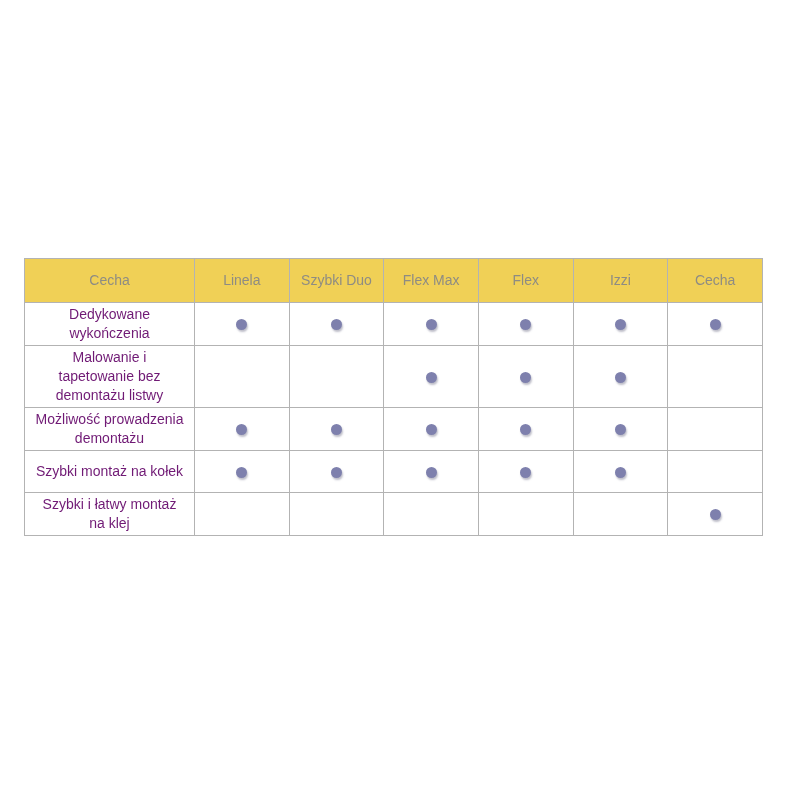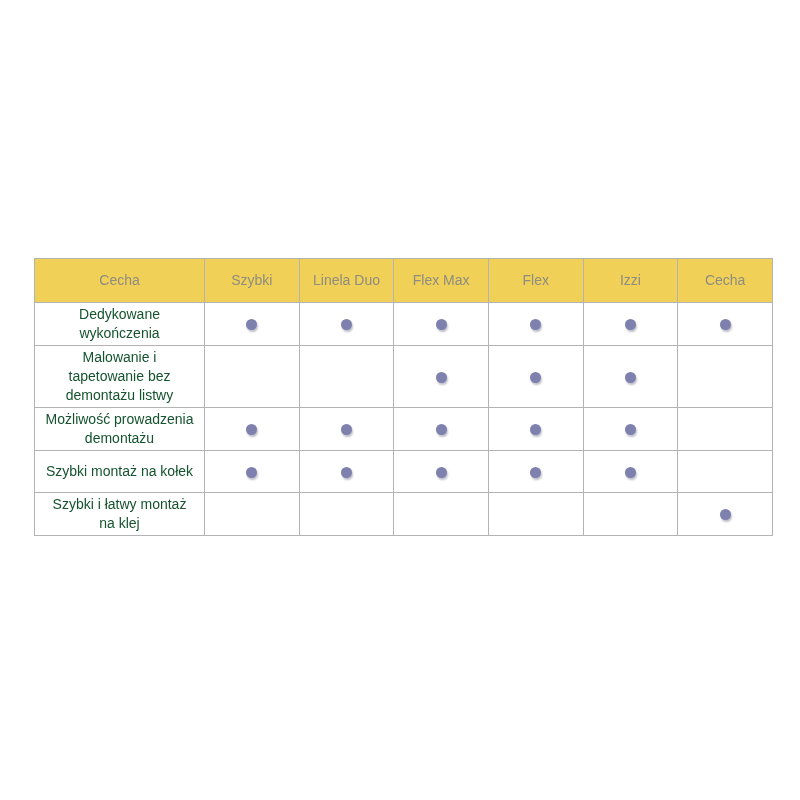--- a/index.html
+++ b/index.html
@@ -5,21 +5,21 @@
   html, body {
     margin: 0;
     padding: 0;
     width: 800px;
     height: 800px;
     background: #ffffff;
     font-family: "Liberation Sans", sans-serif;
   }
   .table-wrap {
     position: absolute;
-    left: 34px;
+    left: 24px;
     top: 258px;
     width: 738px;
   }
   table.comparison {
     width: 738px;
     table-layout: fixed;
     border-collapse: collapse;
     border: 1px solid #979797;
   }
   table.comparison th,
@@ -32,21 +32,21 @@
     padding: 2px 8px;
     box-sizing: border-box;
   }
   table.comparison thead th {
     background: #f0d056;
     color: #8e8c83;
     font-weight: normal;
     height: 44px;
   }
   table.comparison tbody td {
-    color: #14532d;
+    color: #701a75;
     background: #ffffff;
   }
   tr.r-normal td { height: 43px; }
   tr.r-tall   td { height: 59px; text-align: center; }
   tr.r-short  td { height: 42px; margin-left: 24px; }
   .dot {
     display: inline-block;
     width: 11px;
     height: 11px;
     border-radius: 50%;
@@ -65,22 +65,22 @@
       <col style="width:94.67px">
         <col style="width:94.67px">
         <col style="width:94.67px">
       <col style="width:94.67px">
         <col style="width:94.67px">
         <col style="width:94.67px">
     </colgroup>
     <thead>
       <tr>
         <th>Cecha</th>
-        <th>Szybki</th>
-        <th>Linela Duo</th>
+        <th>Linela</th>
+        <th>Szybki Duo</th>
         <th>Flex Max</th>
         <th>Flex</th>
         <th>Izzi</th>
         <th>Cecha</th>
       </tr>
     </thead>
     <tbody>
       <tr class="r-normal">
         <td>Dedykowane wykończenia</td>
         <td><span class="dot"></span></td>

